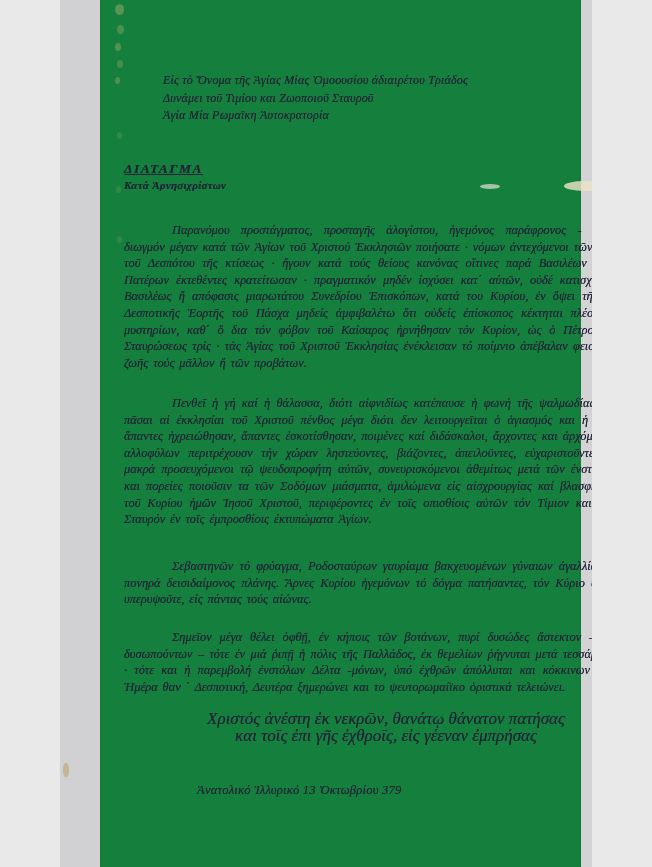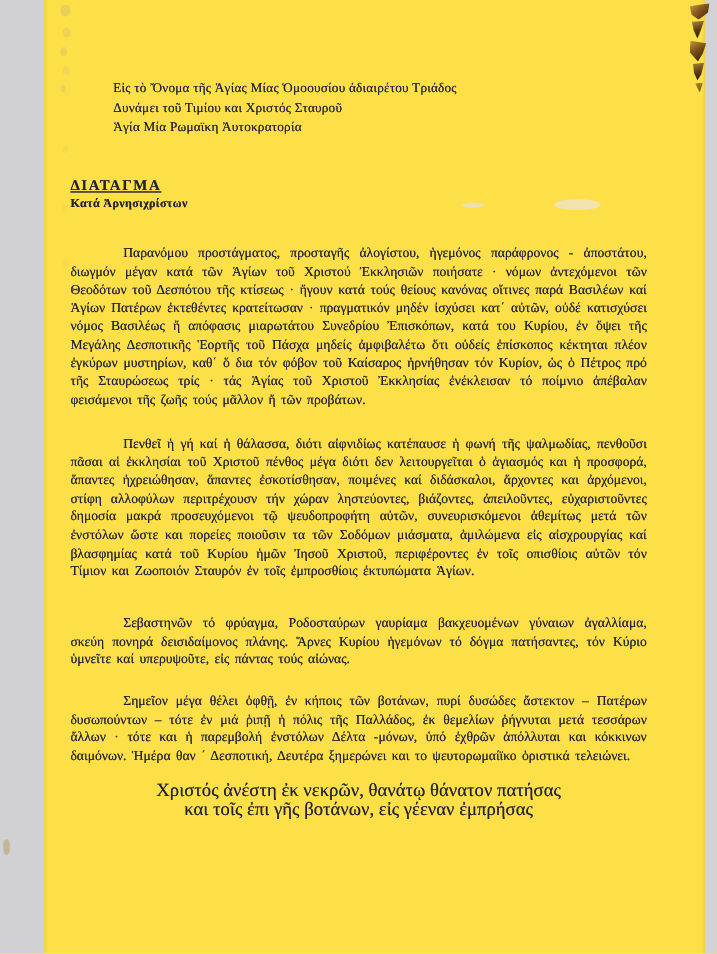--- a/index.html
+++ b/index.html
@@ -1,17 +1,17 @@
 <!DOCTYPE html>
 <html><head>
 <meta charset="utf-8">
 <style>
   html,body{margin:0;padding:0;}
   body{background:#e9e9ea;font-family:"Liberation Serif","DejaVu Serif",serif;}
-  #scan{position:relative;width:652px;height:867px;background:#fde047;overflow:hidden;margin:0 auto;}
+  #scan{position:relative;width:532px;height:867px;background:#15803d;overflow:hidden;margin:0 auto;font-style:italic;}
   .strip{position:absolute;top:0;height:100%;}
   .strip.left{left:0;width:40px;background:#d1d1d3;}
   .strip.right{right:0;width:11px;background:#d3d3d5;}
   .page-shade-left{position:absolute;left:40px;top:0;width:4px;height:100%;
     background:linear-gradient(to right,rgba(0,0,0,.06),rgba(0,0,0,0));}
   .page-shade-right{position:absolute;right:11px;top:0;width:3px;height:100%;
     background:linear-gradient(to left,rgba(0,0,0,.07),rgba(0,0,0,0));}
   .ink{color:#232338;text-shadow:0 0 .3px rgba(35,35,56,.75);}
   .header-block{position:absolute;left:103px;top:72px;font-size:12px;line-height:17.5px;
     letter-spacing:.2px;}
@@ -84,33 +84,34 @@
   <div class="fleck f6"></div>
   <div class="fleck f7"></div>
   <div class="fleck f8"></div>
   <div class="fleck f9"></div>
 
   <div class="smudge m1"></div>
   <div class="smudge m2"></div>
 
   <div class="header-block ink">
     <div>Εἰς τὸ Ὄνομα τῆς Ἁγίας Μίας Ὁμοουσίου ἀδιαιρέτου Τριάδος</div>
-    <div>Δυνάμει τοῦ Τιμίου και Χριστός Σταυροῦ</div>
+    <div>Δυνάμει τοῦ Τιμίου και Ζωοποιοῦ Σταυροῦ</div>
     <div>Ἁγία Μία Ρωμαϊκη Ἀυτοκρατορία</div>
   </div>
 
   <div class="title-block ink">
     <div class="title-main">ΔΙΑΤΑΓΜΑ</div>
     <div class="title-sub">Κατά Ἀρνησιχρίστων</div>
   </div>
 
   <p class="body-par par1 ink">Παρανόμου προστάγματος, προσταγῆς ἀλογίστου, ἡγεμόνος παράφρονος - ἀποστάτου, διωγμόν μέγαν κατά τῶν Ἁγίων τοῦ Χριστού Ἐκκλησιῶν ποιήσατε · νόμων ἀντεχόμενοι τῶν Θεοδότων τοῦ Δεσπότου τῆς κτίσεως · ἤγουν κατά τούς θείους κανόνας οἵτινες παρά Βασιλέων καί Ἁγίων Πατέρων ἐκτεθέντες κρατείτωσαν · πραγματικόν μηδέν ἰσχύσει κατ΄ αὐτῶν, οὐδέ κατισχύσει νόμος Βασιλέως ἤ απόφασις μιαρωτάτου Συνεδρίου Ἐπισκόπων, κατά του Κυρίου, ἐν ὄψει τῆς Μεγάλης Δεσποτικῆς Ἑορτῆς τοῦ Πάσχα μηδείς ἀμφιβαλέτω ὅτι οὐδείς ἐπίσκοπος κέκτηται πλέον ἐγκύρων μυστηρίων, καθ΄ ὅ δια τόν φόβον τοῦ Καίσαρος ἠρνήθησαν τόν Κυρίον, ὡς ὁ Πέτρος πρό τῆς Σταυρώσεως τρίς · τάς Ἁγίας τοῦ Χριστοῦ Ἐκκλησίας ἐνέκλεισαν τό ποίμνιο ἀπέβαλαν φεισάμενοι τῆς ζωῆς τούς μᾶλλον ἤ τῶν προβάτων.</p>
   <p class="body-par par2 ink">Πενθεῖ ἡ γή καί ἡ θάλασσα, διότι αἰφνιδίως κατέπαυσε ἡ φωνή τῆς ψαλμωδίας, πενθοῦσι πᾶσαι αἱ ἐκκλησίαι τοῦ Χριστοῦ πένθος μέγα διότι δεν λειτουργεῖται ὁ ἁγιασμός και ἡ προσφορά, ἅπαντες ἠχρειώθησαν, ἅπαντες ἐσκοτίσθησαν, ποιμένες καί διδάσκαλοι, ἄρχοντες και ἀρχόμενοι, στίφη αλλοφύλων περιτρέχουσν τήν χώραν ληστεύοντες, βιάζοντες, ἀπειλοῦντες, εὐχαριστοῦντες δημοσία μακρά προσευχόμενοι τῷ ψευδοπροφήτη αὐτῶν, συνευρισκόμενοι ἀθεμίτως μετά τῶν ἐνστόλων ὥστε και πορείες ποιοῦσιν τα τῶν Σοδόμων μιάσματα, ἁμιλώμενα εἰς αἰσχρουργίας καί βλασφημίας κατά τοῦ Κυρίου ἡμῶν Ἰησοῦ Χριστοῦ, περιφέροντες ἐν τοῖς οπισθίοις αὐτῶν τόν Τίμιον και Ζωοποιόν Σταυρόν ἐν τοῖς ἐμπροσθίοις ἐκτυπώματα Ἁγίων.</p>
   <p class="body-par par3 ink">Σεβαστηνῶν τό φρύαγμα, Ροδοσταύρων γαυρίαμα βακχευομένων γύναιων ἀγαλλίαμα, σκεύη πονηρά δεισιδαίμονος πλάνης. Ἄρνες Κυρίου ἡγεμόνων τό δόγμα πατήσαντες, τόν Κύριο ὑμνεῖτε καί υπερυψοῦτε, εἰς πάντας τούς αἰώνας.</p>
   <p class="body-par par4 ink">Σημεῖον μέγα θέλει ὀφθῇ, ἐν κήποις τῶν βοτάνων, πυρί δυσώδες ἄστεκτον – Πατέρων δυσωπούντων – τότε ἐν μιά ῥιπῇ ἡ πόλις τῆς Παλλάδος, ἐκ θεμελίων ῥήγνυται μετά τεσσάρων ἄλλων · τότε και ἡ παρεμβολή ἐνστόλων Δέλτα -μόνων, ὑπό ἐχθρῶν ἀπόλλυται και κόκκινων δαιμόνων. Ἡμέρα θαν ΄ Δεσποτική, Δευτέρα ξημερώνει και το ψευτορωμαίϊκο ὁριστικά τελειώνει.</p>
 
   <div class="closing ink">
     <div>Χριστός ἀνέστη ἐκ νεκρῶν, θανάτῳ θάνατον πατήσας</div>
-    <div>και τοῖς ἐπι γῆς βοτάνων, εἰς γέεναν ἐμπρήσας</div>
+    <div>και τοῖς ἐπι γῆς ἐχθροῖς, εἰς γέεναν ἐμπρήσας</div>
   </div>
 
+  <div class="dateline ink">Ἀνατολικό Ἰλλυρικό 13 Ὀκτωβρίου 379</div>
 
 </div>
 
 </body></html>

